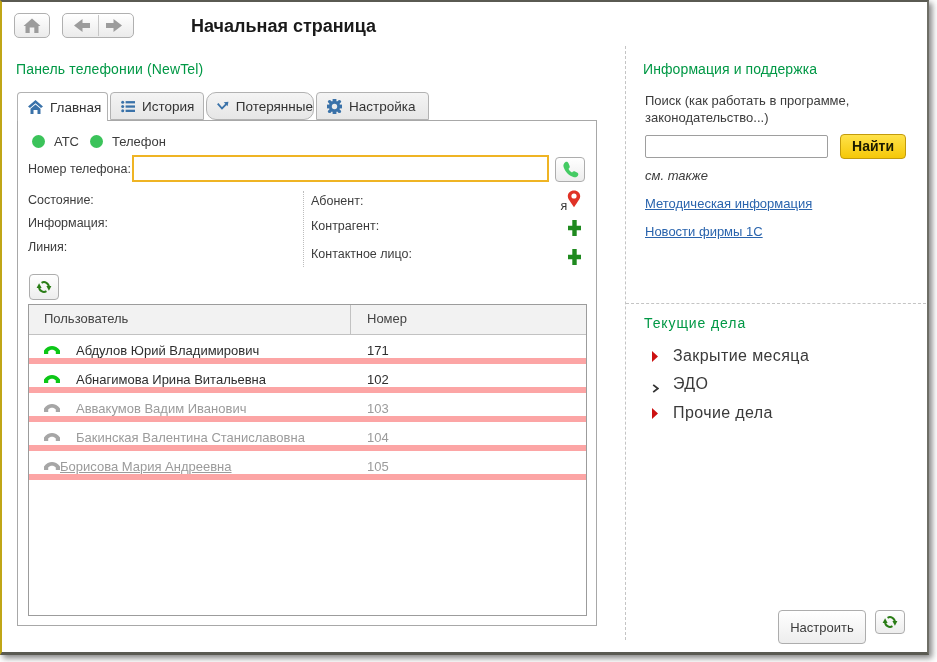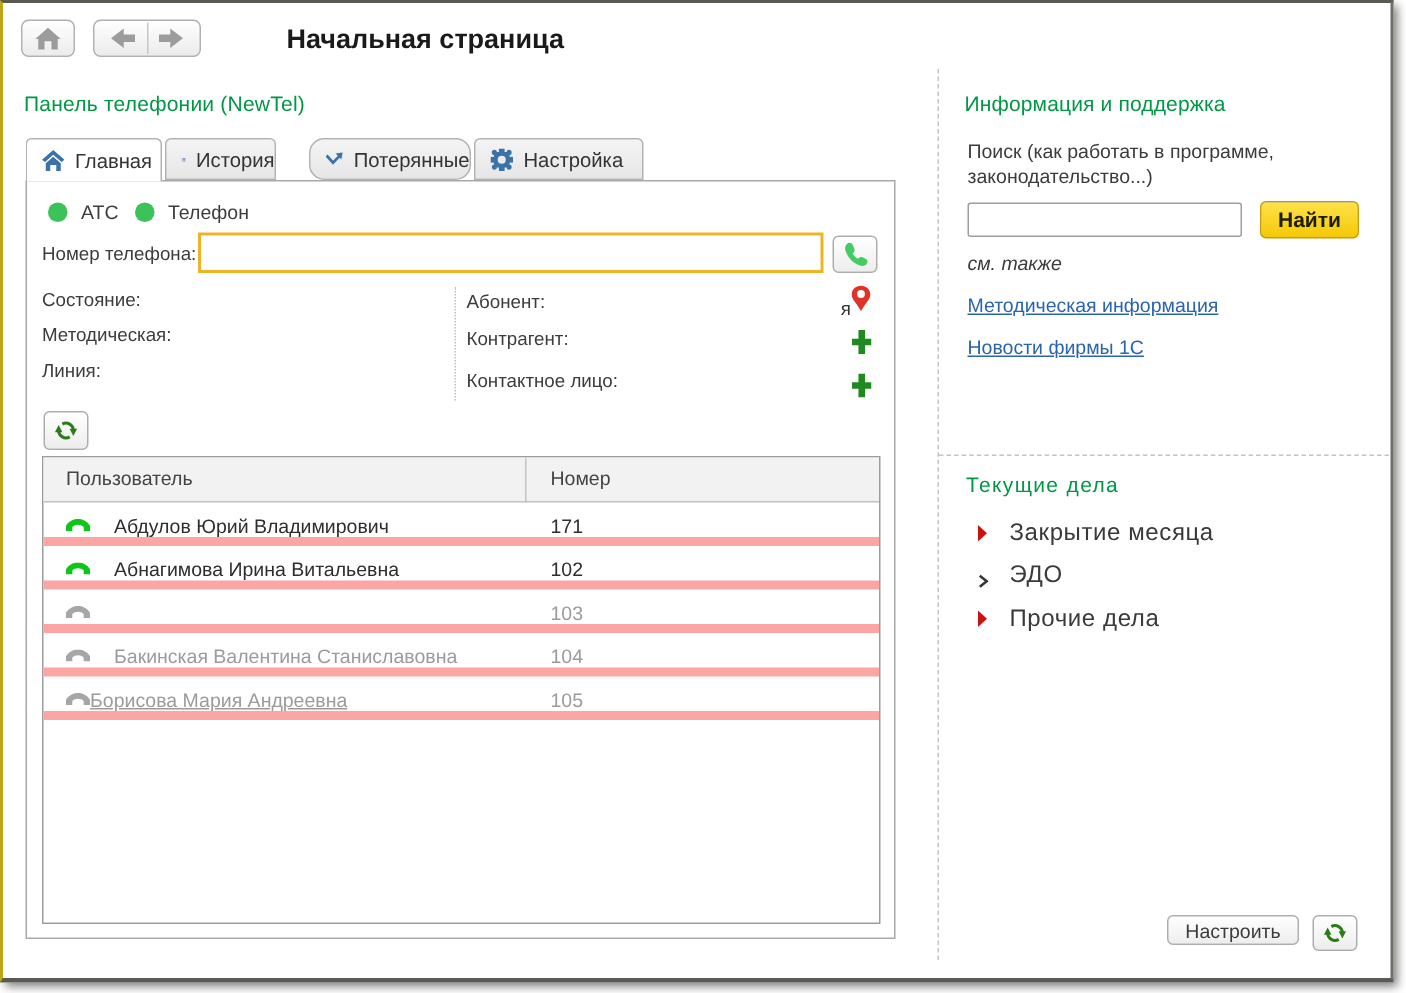--- a/index.html
+++ b/index.html
@@ -50,21 +50,21 @@
   <svg width="70" height="23" viewBox="0 0 70 23">
     <line x1="35.5" y1="1" x2="35.5" y2="22" stroke="#c6c6c6" stroke-width="1"></line>
     <path d="M11 11.5 L19.5 5 L19.5 9 L27 9 L27 14 L19.5 14 L19.5 18 Z" fill="#9c9c9c"></path>
     <path d="M59 11.5 L50.5 5 L50.5 9 L43 9 L43 14 L50.5 14 L50.5 18 Z" fill="#9c9c9c"></path>
   </svg>
 </div>
 <div class="abs" style="left:191px; top:16px; font-size:18px; font-weight:bold; color:#1a1a1a;">Начальная страница</div>
 
 <div class="abs green-h" style="left:16px; top:61px; letter-spacing:0.15px;">Панель телефонии (NewTel)</div>
 
-<div class="tab" style="left:110px; width:74px;">
+<div class="tab" style="left:110px; width:94px;">
   <svg width="14" height="13" viewBox="0 0 14 13">
       <g fill="#3a72a9">
         <circle cx="1.7" cy="2.2" r="1.5"></circle>
         <circle cx="1.7" cy="6.5" r="1.5"></circle>
         <circle cx="1.7" cy="10.8" r="1.5"></circle>
         <rect x="4.6" y="1.1" width="9.4" height="2.3"></rect>
         <rect x="4.6" y="5.4" width="9.4" height="2.3"></rect>
         <rect x="4.6" y="9.7" width="9.4" height="2.3"></rect>
       </g>
     </svg>
@@ -111,21 +111,21 @@
 
   <label class="fld" style="left:10px; top:41px;">Номер телефона:</label>
   <div class="abs" style="left:114px; top:34px; width:417px; height:27px; border:2.5px solid #efb424; background:#fff;"></div>
   <div class="gbtn" style="left:537px; top:36px; width:30px; height:25px;">
     <svg width="17" height="17" viewBox="0 0 17 17">
         <path d="M3.5 1 C5 0.5 6 1 6.6 2.5 L7.6 5 C8 6.2 7.6 7 6.5 7.8 C7.2 9.5 8.5 10.8 10 11.5 C11 10.5 11.8 10 13 10.5 L15 11.5 C16.3 12.2 16.7 13.2 16 14.5 C15.2 16 13.8 16.7 12 16.2 C7 14.8 3.2 11 1.6 6 C1 4 1.8 2 3.5 1 Z" fill="#44cb63"></path>
       </svg>
   </div>
 
   <label class="fld" style="left:10px; top:71.5px;">Состояние:</label>
-  <label class="fld" style="left:10px; top:94.5px;">Методическая:</label>
+  <label class="fld" style="left:10px; top:94.5px;">Информация:</label>
   <label class="fld" style="left:10px; top:119px;">Линия:</label>
   <div class="abs" style="left:285px; top:70px; height:76px; border-left:1px dotted #bdbdbd;"></div>
   <label class="fld" style="left:293px; top:73px;">Абонент:</label>
   <label class="fld" style="left:293px; top:98px;">Контрагент:</label>
   <label class="fld" style="left:293px; top:125.5px;">Контактное лицо:</label>
 
   <div class="abs" style="left:542px; top:68px; width:21px; height:24px;">
     <svg width="21" height="24" viewBox="0 0 21 24">
         <text x="0.5" y="21" font-size="12.5" fill="#333" font-family="Liberation Sans">я</text>
         <path d="M14 1.5 C17.6 1.5 20.2 4.1 20.2 7.3 C20.2 9.8 18.6 11.4 16.9 13.9 L14 18.3 L11.1 13.9 C9.4 11.4 7.8 9.8 7.8 7.3 C7.8 4.1 10.4 1.5 14 1.5 Z" fill="#e03226"></path>
@@ -171,20 +171,21 @@
       <svg class="abs" style="left:15px; top:11px;" width="16" height="8" viewBox="0 0 16 8">
           <path d="M0 8 L0 4.5 C2 1.2 5.5 0 8 0 C10.5 0 14 1.2 16 4.5 L16 8 L11.8 8 L11.8 5.4 C10.8 4.3 9.4 3.8 8 3.8 C6.6 3.8 5.2 4.3 4.2 5.4 L4.2 8 Z" fill="#0cc717"></path>
         </svg>
       <span class="abs dark" style="left:47px; top:8px;">Абнагимова Ирина Витальевна</span>
       <span class="abs dark" style="left:338px; top:8px;">102</span>
     </div>
     <div class="row" style="top:88px;">
       <svg class="abs" style="left:15px; top:11px;" width="16" height="8" viewBox="0 0 16 8">
           <path d="M0 8 L0 4.5 C2 1.2 5.5 0 8 0 C10.5 0 14 1.2 16 4.5 L16 8 L11.8 8 L11.8 5.4 C10.8 4.3 9.4 3.8 8 3.8 C6.6 3.8 5.2 4.3 4.2 5.4 L4.2 8 Z" fill="#a6a6a6"></path>
         </svg>
+      <span class="abs grey" style="left:47px; top:8px;">Аввакумов Вадим Иванович</span>
       <span class="abs grey" style="left:338px; top:8px;">103</span>
     </div>
     <div class="row" style="top:117px;">
       <svg class="abs" style="left:15px; top:11px;" width="16" height="8" viewBox="0 0 16 8">
           <path d="M0 8 L0 4.5 C2 1.2 5.5 0 8 0 C10.5 0 14 1.2 16 4.5 L16 8 L11.8 8 L11.8 5.4 C10.8 4.3 9.4 3.8 8 3.8 C6.6 3.8 5.2 4.3 4.2 5.4 L4.2 8 Z" fill="#a6a6a6"></path>
         </svg>
       <span class="abs grey" style="left:47px; top:8px;">Бакинская Валентина Станиславовна</span>
       <span class="abs grey" style="left:338px; top:8px;">104</span>
     </div>
     <div class="row" style="top:146px;">
@@ -215,21 +216,21 @@
 <div class="item" style="left:673px; top:347px;">Закрытие месяца</div>
 <div class="abs" style="left:652px; top:379px;"><svg width="7" height="9" viewBox="0 0 7 9">
       <path d="M1.2 0.8 L5.8 4.5 L1.2 8.2" stroke="#333" stroke-width="1.7" fill="none"></path>
     </svg></div>
 <div class="item" style="left:673px; top:375px;">ЭДО</div>
 <div class="abs" style="left:651px; top:405px;"><svg width="8" height="11" viewBox="0 0 8 11">
       <path d="M1 0 L7 5.5 L1 11 Z" fill="#cc1111"></path>
     </svg></div>
 <div class="item" style="left:673px; top:404px;">Прочие дела</div>
 
-<div class="gbtn" style="left:778px; top:610px; width:88px; height:20px; font-size:13px; color:#3c3c3c;">Настроить</div>
+<div class="gbtn" style="left:778px; top:610px; width:88px; height:34px; font-size:13px; color:#3c3c3c;">Настроить</div>
 <div class="gbtn" style="left:875px; top:610px; width:30px; height:24px;">
   <svg width="18" height="18" viewBox="0 0 18 18">
     <g stroke="#2a7d16" stroke-width="2" fill="none">
       <path d="M11.45 13.24 A 4.9 4.9 0 0 1 4.1 9"></path>
       <path d="M6.55 4.76 A 4.9 4.9 0 0 1 13.9 9"></path>
     </g>
     <path d="M1.6 10.1 L6.6 10.1 L4.1 5.3 Z" fill="#2a7d16"></path>
     <path d="M16.4 7.9 L11.4 7.9 L13.9 12.7 Z" fill="#2a7d16"></path>
   </svg>
 </div>

